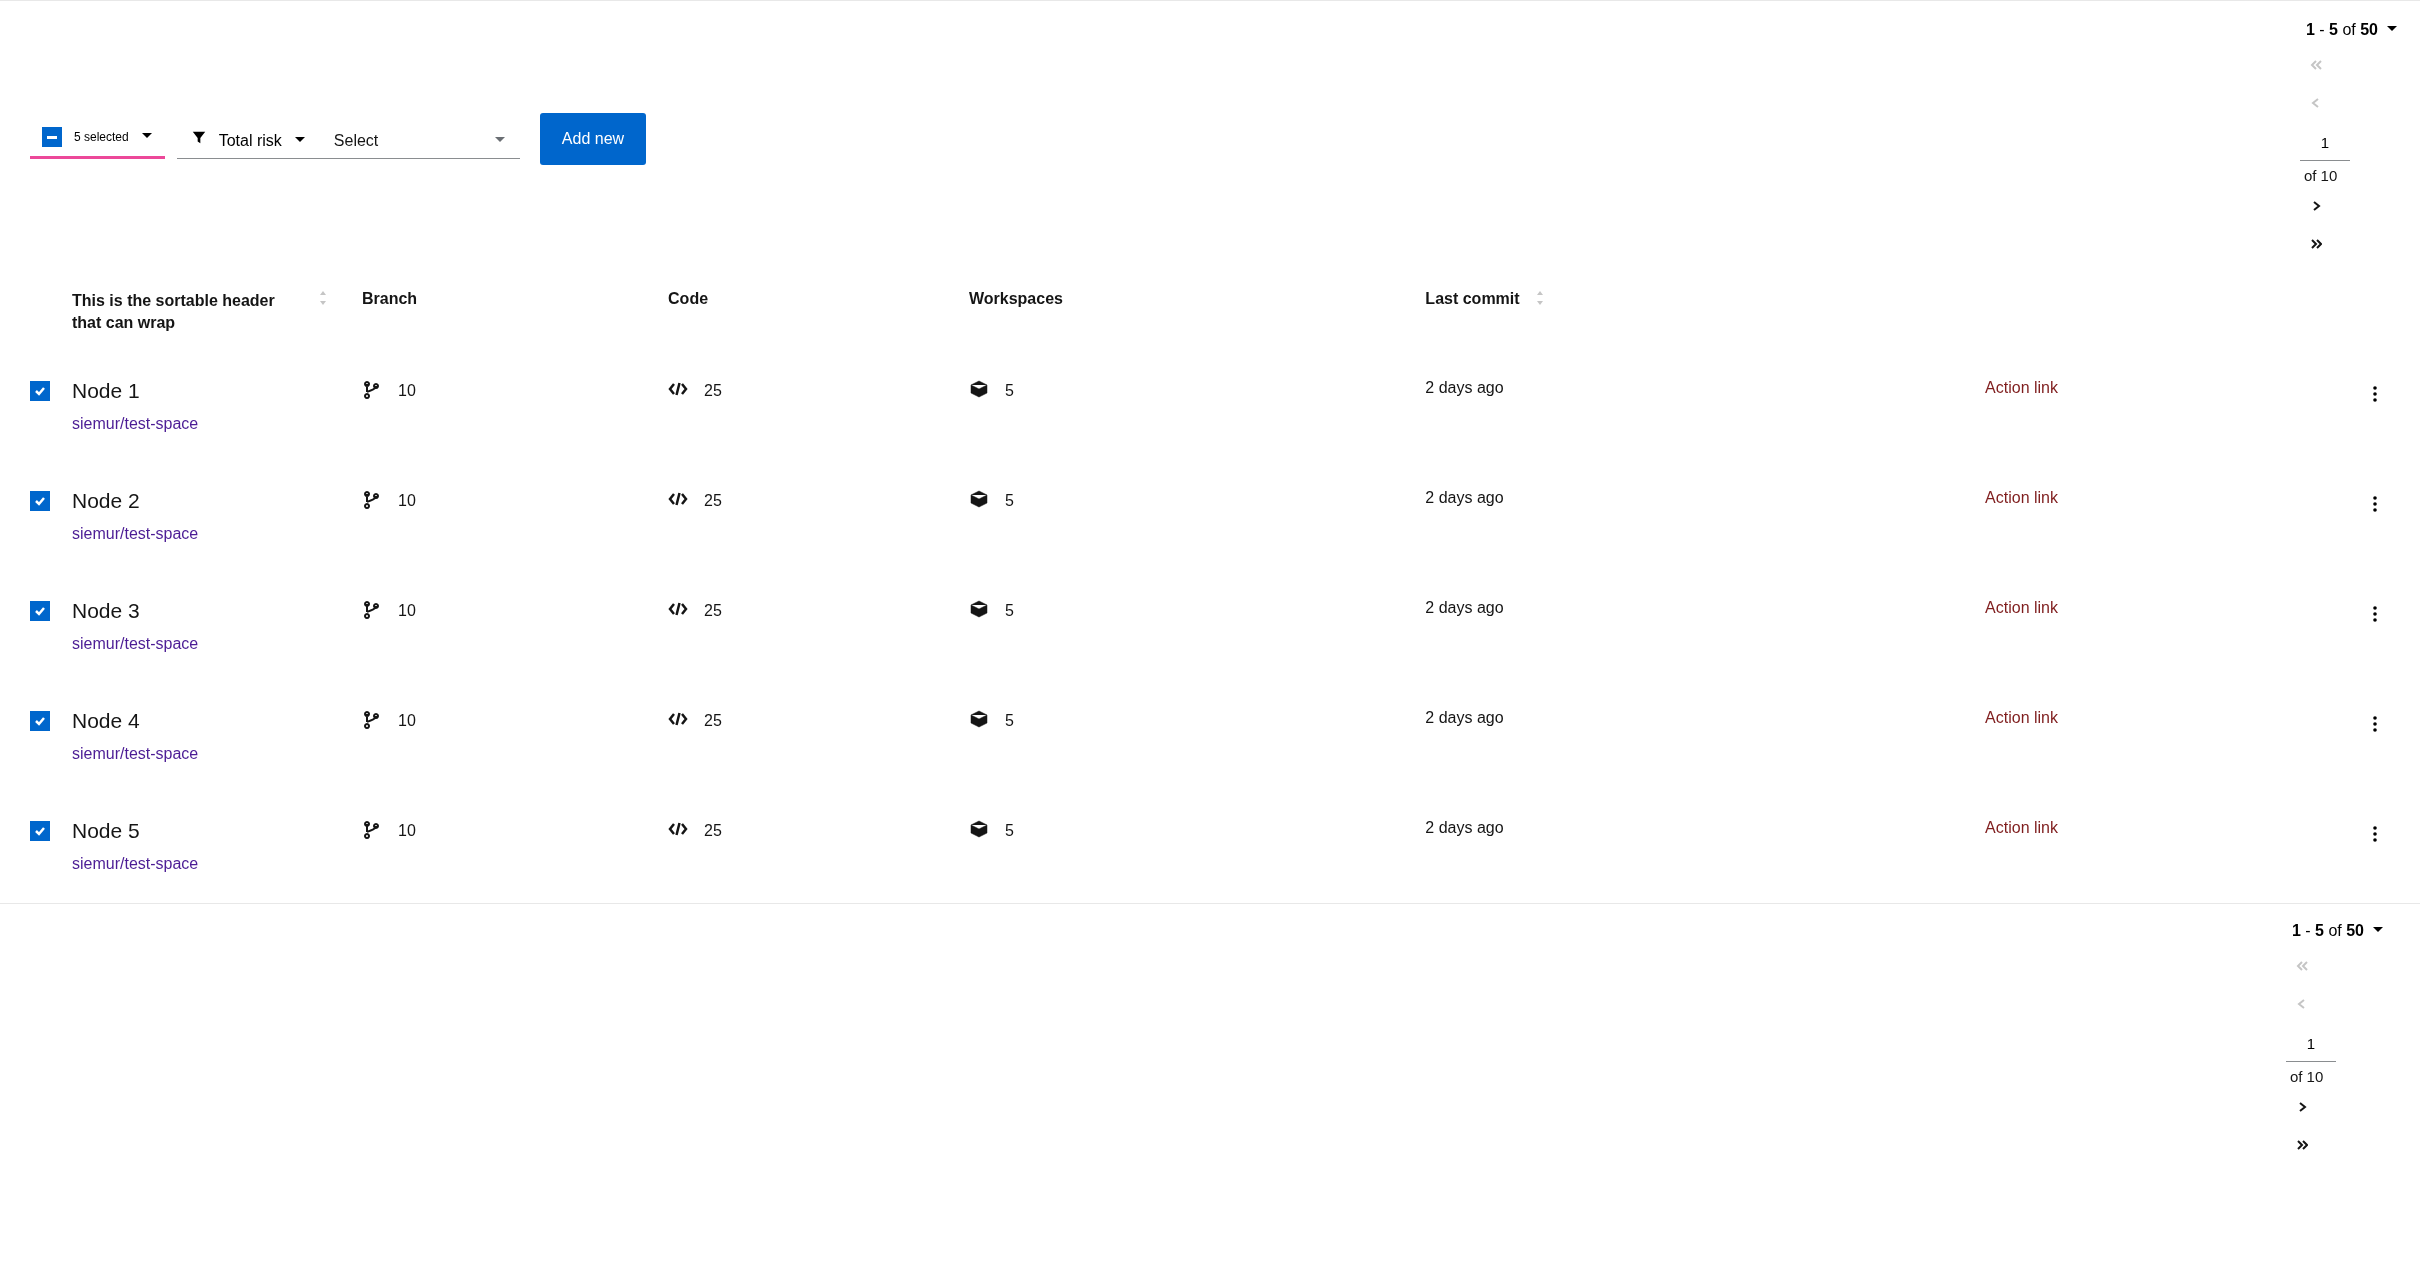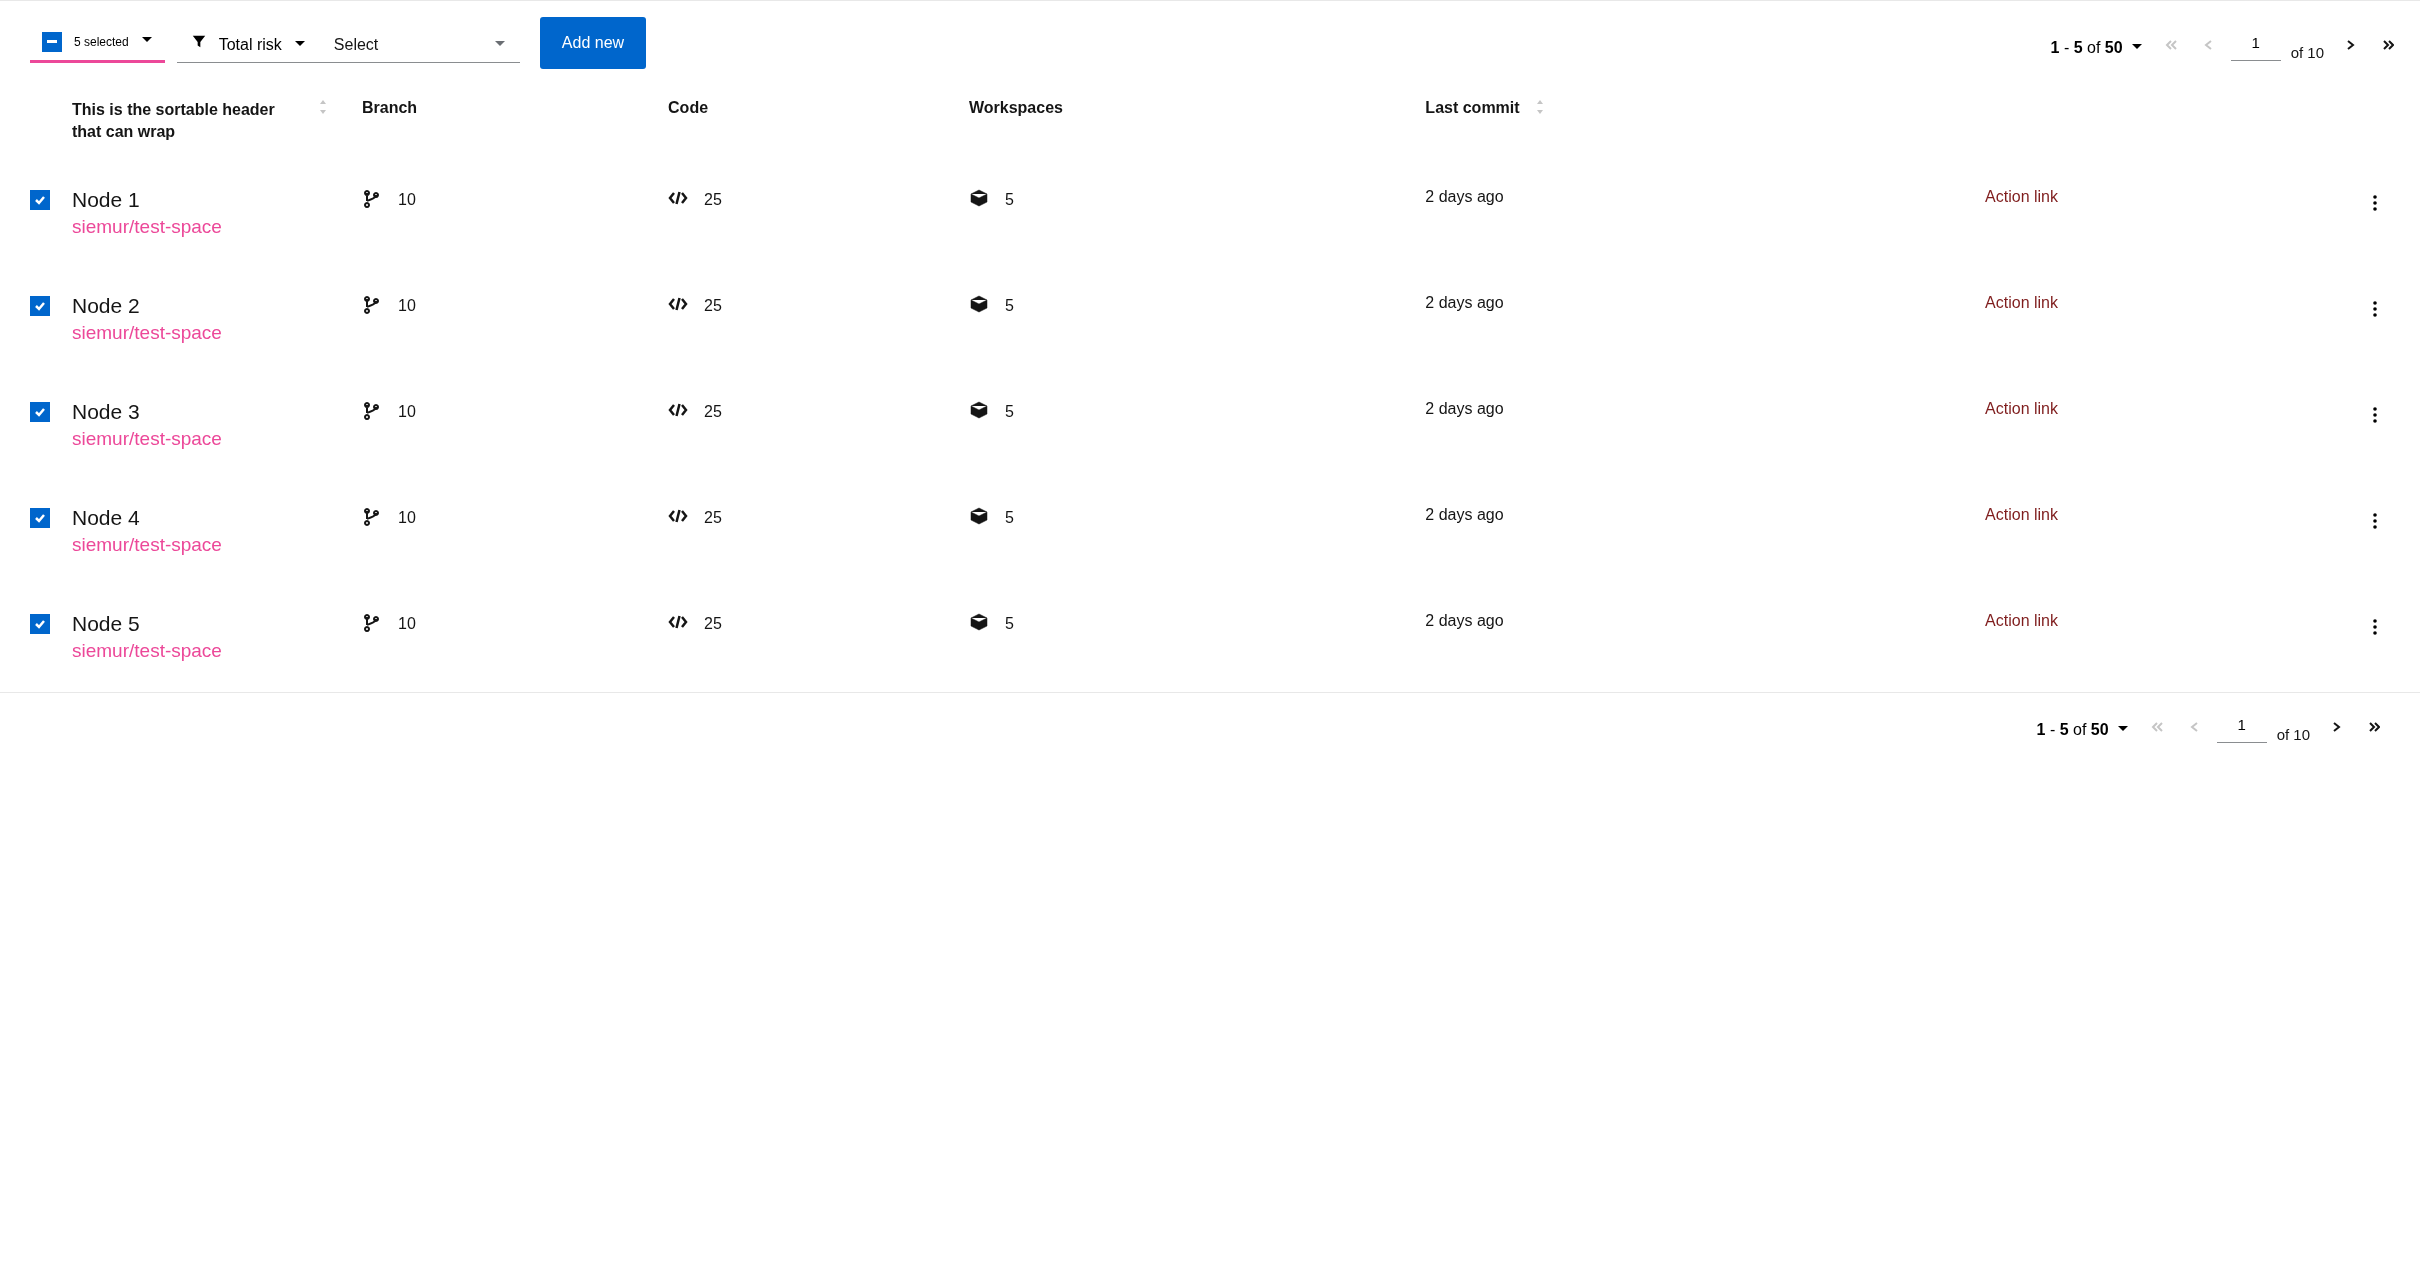--- a/index.html
+++ b/index.html
@@ -73,22 +73,23 @@
     padding: 10px 22px;
     font-size: 16px;
     cursor: pointer;
     border-radius: 3px;
     height: 52px;
     margin-left: 8px;
   }
   .spacer { flex: 1; }
   .pagination {
     display: flex;
-    align-items: flex-end;
+    align-items: flex-start;
     gap: 6px;
+    flex-direction: column;
   }
   .pagination .range-btn {
     display: inline-flex;
     align-items: center;
     gap: 8px;
     background: transparent;
     border: none;
     font-size: 16px;
     cursor: pointer;
     padding: 4px 6px;
@@ -149,21 +150,21 @@
   .row-check {
     width: 20px;
     height: 20px;
     background: #0066cc;
     display: inline-flex;
     align-items: center;
     justify-content: center;
   }
   .row-check svg { width: 12px; height: 10px; stroke: #fff; stroke-width: 2.5; fill: none; }
   .node-name { font-size: 21px; }
-  .node-sub { color: #ec4899; font-size: 19px; margin-top: 4px; cursor: pointer; }
+  .node-sub { color: #4c1d95; font-size: 16px; margin-top: 12px; cursor: pointer; }
   .cell-icon-wrap { display: inline-flex; align-items: center; gap: 16px; }
   .cell-icon-wrap svg { width: 20px; height: 20px; color: #151515; }
   .action-link { color: #7f1d1d; cursor: pointer; }
   .kebab-btn {
     background: none;
     border: none;
     cursor: pointer;
     padding: 6px;
     display: inline-flex;
     align-items: center;

